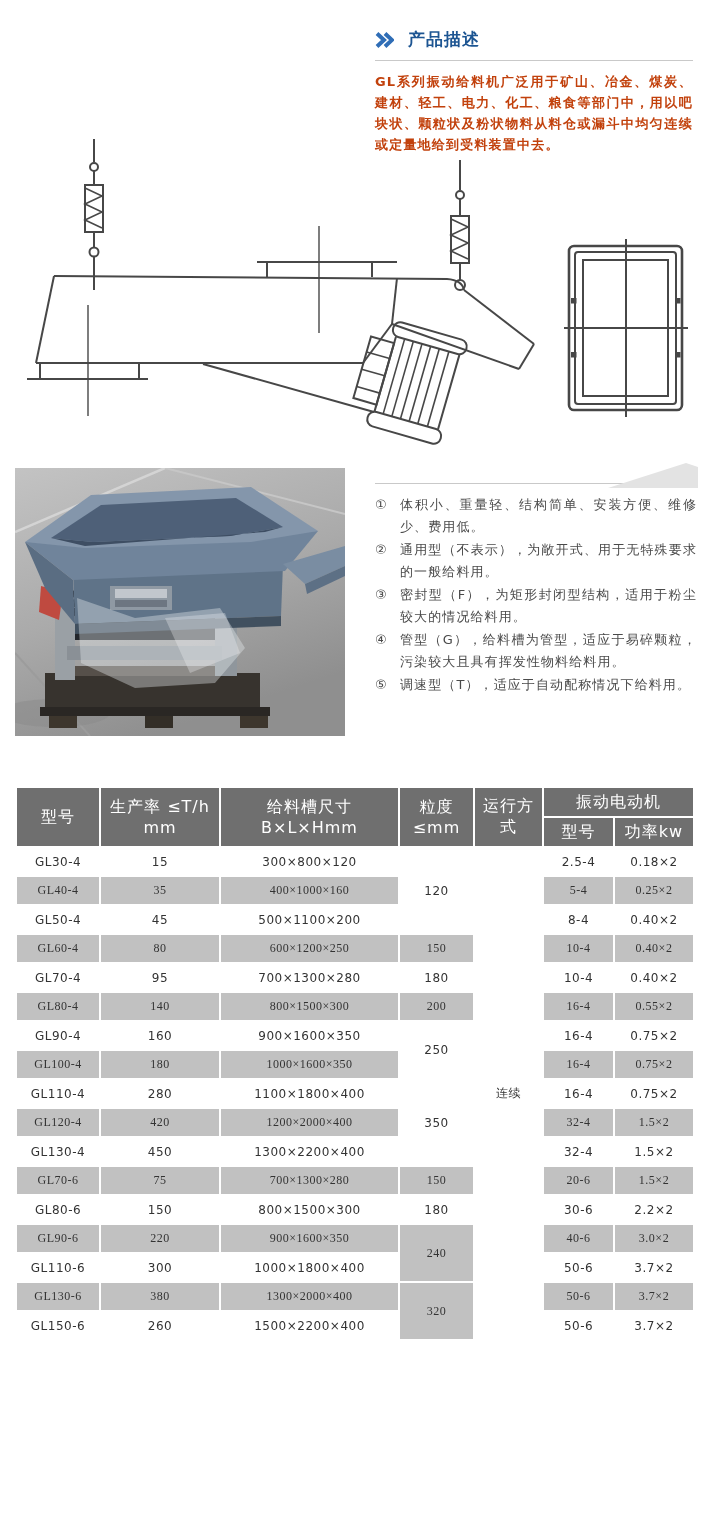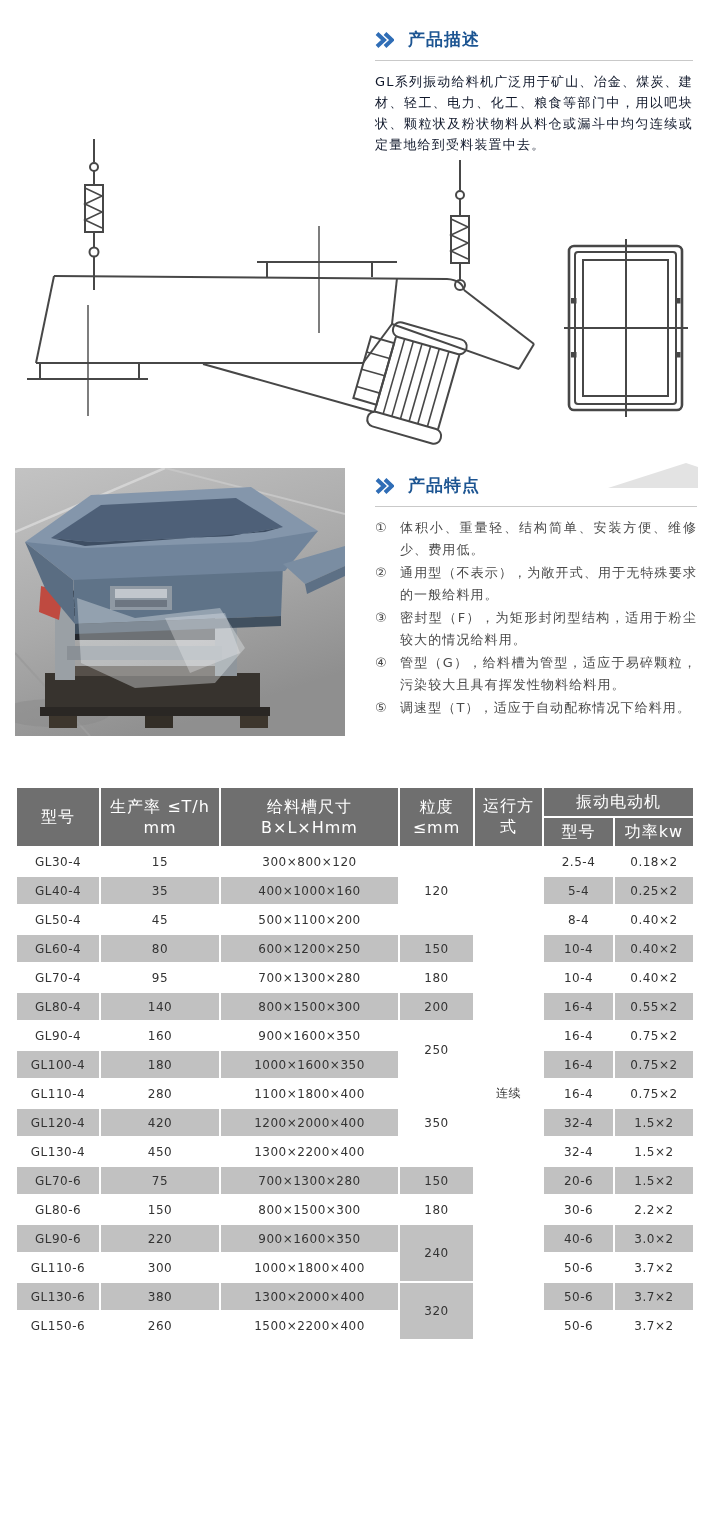--- a/index.html
+++ b/index.html
@@ -4,22 +4,22 @@
 <style>
   html,body{margin:0;padding:0;background:#fff;}
   .page{position:relative;width:707px;height:1526px;background:#fff;overflow:hidden;
         font-family:"DejaVu Sans","Liberation Sans",sans-serif;}
   .sec-title{display:flex;align-items:center;gap:14px;margin:0;
              font-size:17px;font-weight:bold;color:#1d5592;letter-spacing:1px;}
   .sec-title .chev{flex:0 0 auto;display:block;}
   .rule{border-bottom:1px solid #c9c9c9;margin-top:9px;}
   
   .desc{position:absolute;left:375px;top:28px;width:318px;}
-  .desc p{margin:10px 0 0 0;font-size:13px;color:#0f172a;line-height:21px;
-          letter-spacing:1.2px;text-align:justify;}
+  .desc p{margin:10px 0 0 0;font-size:13px;color:#c2410c;line-height:21px;
+          letter-spacing:1.2px;text-align:justify;font-weight:bold;}
   
   .structure{position:absolute;left:15px;top:93px;width:320px;}
   
   .diagram{position:absolute;left:15px;top:133px;}
   
   .photo{position:absolute;left:15px;top:468px;border:0;display:block;}
   
   .features{position:absolute;left:375px;top:474px;width:322px;}
   .features .decor{position:absolute;right:-1px;top:-12px;}
   .features ul{list-style:none;margin:10px 0 0 0;padding:0;}
@@ -27,21 +27,21 @@
                letter-spacing:1.1px;margin-bottom:2px;}
   .features li .num{flex:0 0 18px;color:#4a4a4a;}
   .features li .txt{flex:1;text-align:justify;}
   
   .params{position:absolute;left:15px;top:776px;width:678px;}
   table.spec{margin-top:10px;width:678px;table-layout:fixed;border-collapse:collapse;}
   table.spec th, table.spec td{border:2px solid #fff;padding:0;text-align:center;
                vertical-align:middle;font-weight:normal;}
   table.spec th{background:#6f6f6f;color:#fff;font-size:16px;height:28px;letter-spacing:1px;}
   table.spec td{font-size:12px;color:#333;height:27px;background:#fff;letter-spacing:0.5px;}
-  table.spec td.shaded{background:#c1c1c1;}
+  table.spec td.shaded{background:#c1c1c1;font-family:Liberation Serif, serif;}
 </style>
 </head>
 <body>
 
 <div class="page">
 
   <section class="desc">
     <h2 class="sec-title">
       <svg class="chev" width="19" height="16" viewBox="0 0 19 16">
         <polyline points="2,1.5 9,8 2,14.5" fill="none" stroke="#2f6db6" stroke-width="4"></polyline>
@@ -180,27 +180,20 @@
     <rect x="100" y="132" width="52" height="7" fill="#6d7681"></rect>
 
     <polygon points="62,130 120,150 205,140 230,180 200,215 120,220 66,195" fill="#e8ecef" opacity="0.38"></polygon>
     <polygon points="150,150 210,145 225,185 175,205" fill="#f4f6f8" opacity="0.3"></polygon>
   </svg>
 
   <section class="features">
     <svg class="decor" width="90" height="28" viewBox="0 0 90 28">
       <polygon points="0,26 78,1 90,5 90,26" fill="#e3e3e3"></polygon>
     </svg>
-    <h2 class="sec-title">
-      <svg class="chev" width="19" height="16" viewBox="0 0 19 16">
-        <polyline points="2,1.5 9,8 2,14.5" fill="none" stroke="#2f6db6" stroke-width="4"></polyline>
-        <polyline points="10,1.5 17,8 10,14.5" fill="none" stroke="#2f6db6" stroke-width="4"></polyline>
-      </svg>
-      <span>产品特点</span>
-    </h2>
     <div class="rule"></div>
     <ul>
         <li>
           <span class="num">①</span>
           <span class="txt">体积小、重量轻、结构简单、安装方便、维修少、费用低。</span>
         </li>
         <li>
           <span class="num">②</span>
           <span class="txt">通用型（不表示），为敞开式、用于无特殊要求的一般给料用。</span>
         </li>

